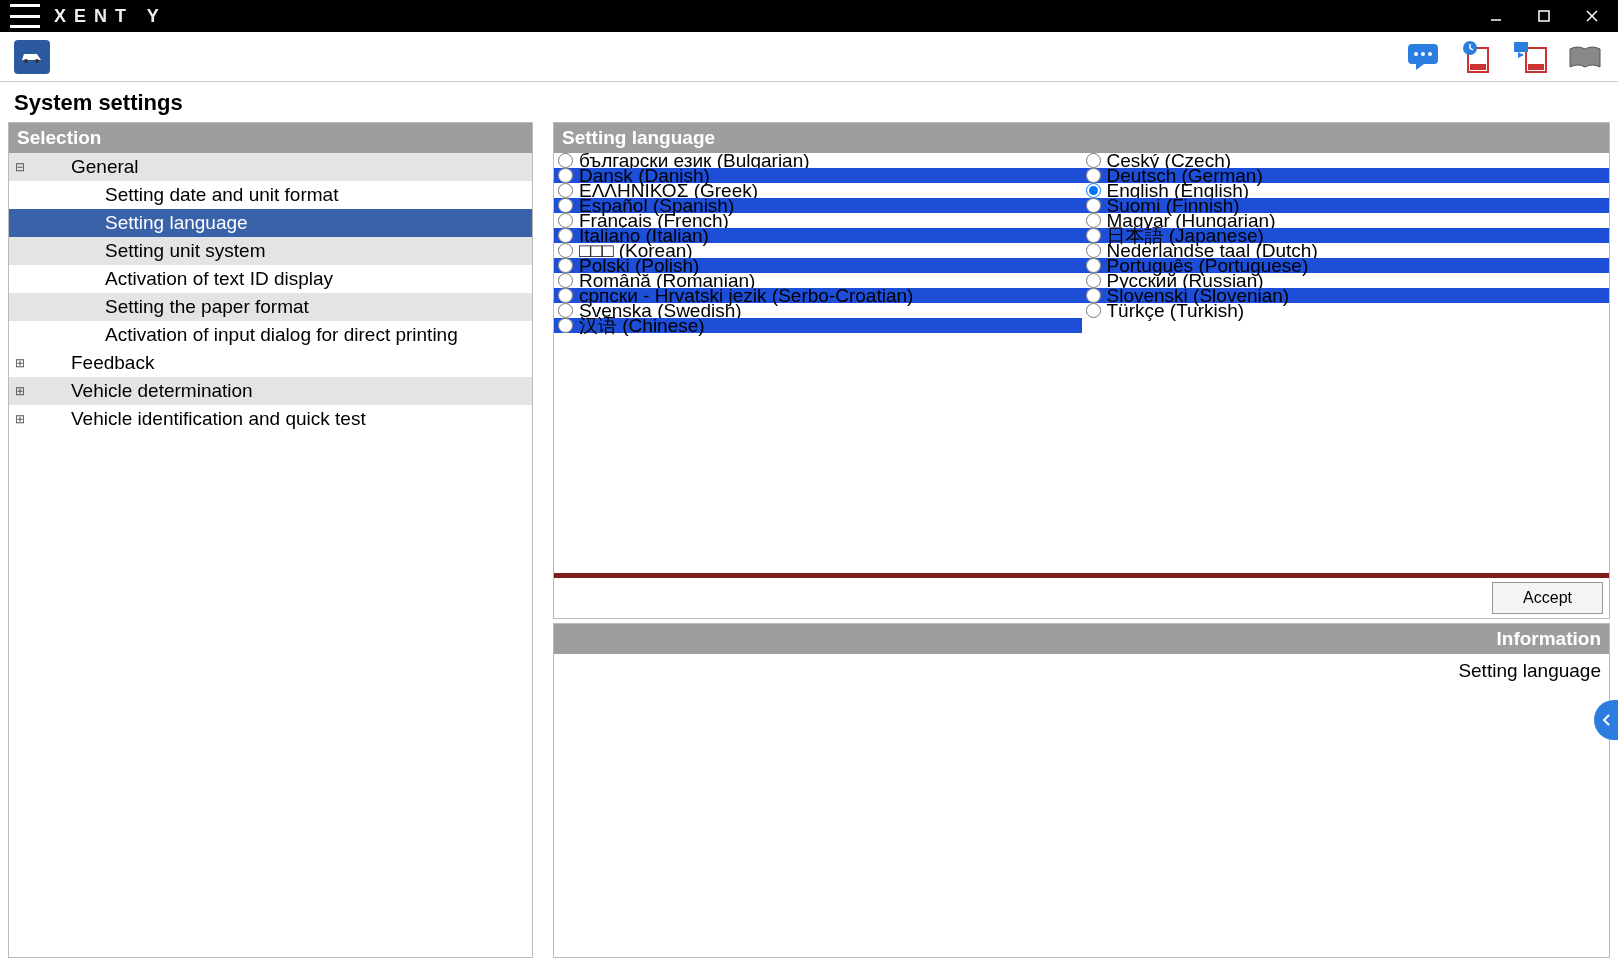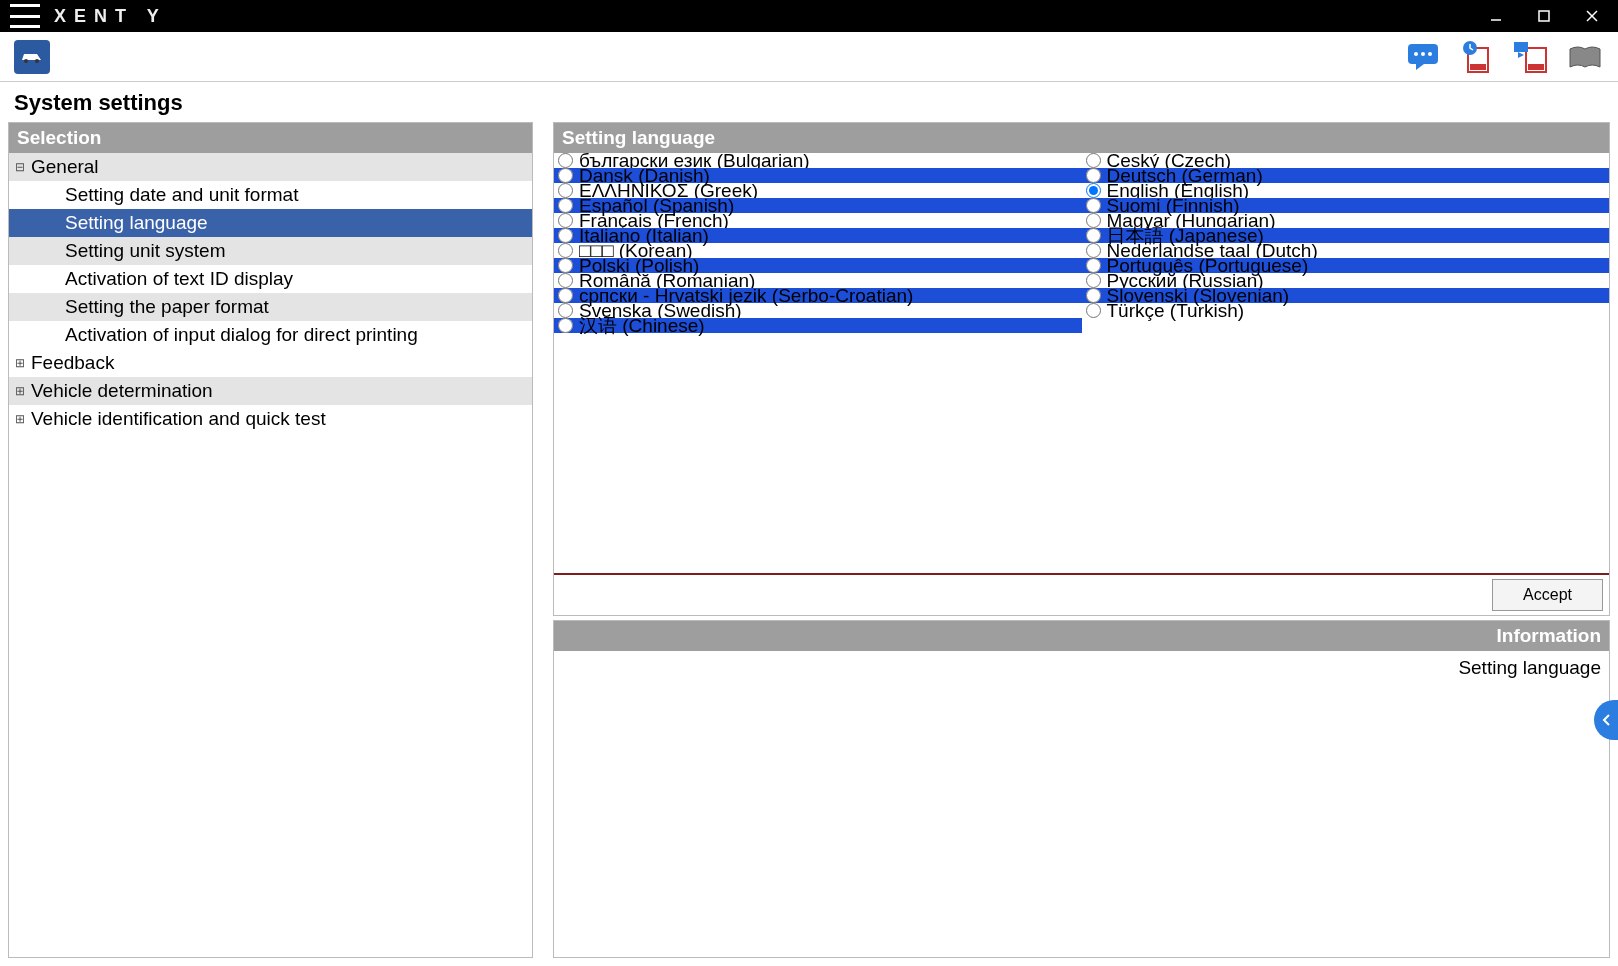--- a/index.html
+++ b/index.html
@@ -29,36 +29,36 @@
   .main { flex: 1; display: flex; min-height: 0; padding: 0 8px 8px 8px; gap: 20px; }
   .left-panel { width: 525px; display: flex; flex-direction: column; border: 1px solid #bbb; }
   .right-panel { flex: 1; display: flex; flex-direction: column; gap: 4px; min-width: 0; }
 
   .panel-header { background: #9e9e9e; color: #fff; font-weight: bold; font-size: 19px; padding: 4px 8px; }
 
   
   .tree { flex: 1; overflow-y: scroll; position: relative; font-size: 19px; }
   .tree-row { display: flex; align-items: center; height: 28px; padding-left: 4px; cursor: pointer; }
   .tree-toggle { width: 14px; font-size: 12px; color: #555; text-align:center; }
-  .tree-label { padding-left: 4px; white-space: nowrap; }
+  .tree-label { padding-left: 4px; white-space: nowrap; margin-left: 40px; }
   .depth-0 { padding-left: 4px; }
   .depth-1 { padding-left: 38px; }
   .tree-row.shaded { background: #e4e4e4; }
   .tree-row.selected { background: #3a62a8; color: #fff; }
   .tree-row.selected .tree-label { color:#fff; }
 
   
   .lang-box { border: 1px solid #bbb; display:flex; flex-direction:column; flex: 0 0 auto; }
   .lang-scroll { overflow-y: scroll; height: 420px; }
   .lang-grid { display: grid; grid-template-columns: 1fr 1fr; }
   .lang-row { display: flex; align-items: center; height: 15px; padding: 0 4px; font-size: 19px; cursor:pointer; }
   .lang-row input { margin-right: 6px; width:15px; height:15px; }
   .lang-row.shaded { background: #1d4ed8; }
 
-  .accept-bar { display:flex; justify-content:flex-end; padding: 4px 6px; border-top:2px solid #7f1d1d; }
+  .accept-bar { display:flex; justify-content:flex-end; padding: 4px 6px; border-top:5px solid #7f1d1d; }
   .accept-btn { border:1px solid #999; background:#f4f4f4; padding: 6px 30px; font-size:16px; cursor:pointer; }
 
   
   .info-box { border: 1px solid #bbb; flex:1; display:flex; flex-direction:column; min-height:0;text-align:right;}
   .info-body { flex:1; padding: 6px 8px; font-size:19px; overflow:auto; }
 
   
   .side-tab { position:absolute; right:0; top: 700px; width:24px; height:40px; background:#2b7de0; border-radius: 20px 0 0 20px; display:flex; align-items:center; justify-content:center; color:#fff; cursor:pointer;}
 
   

